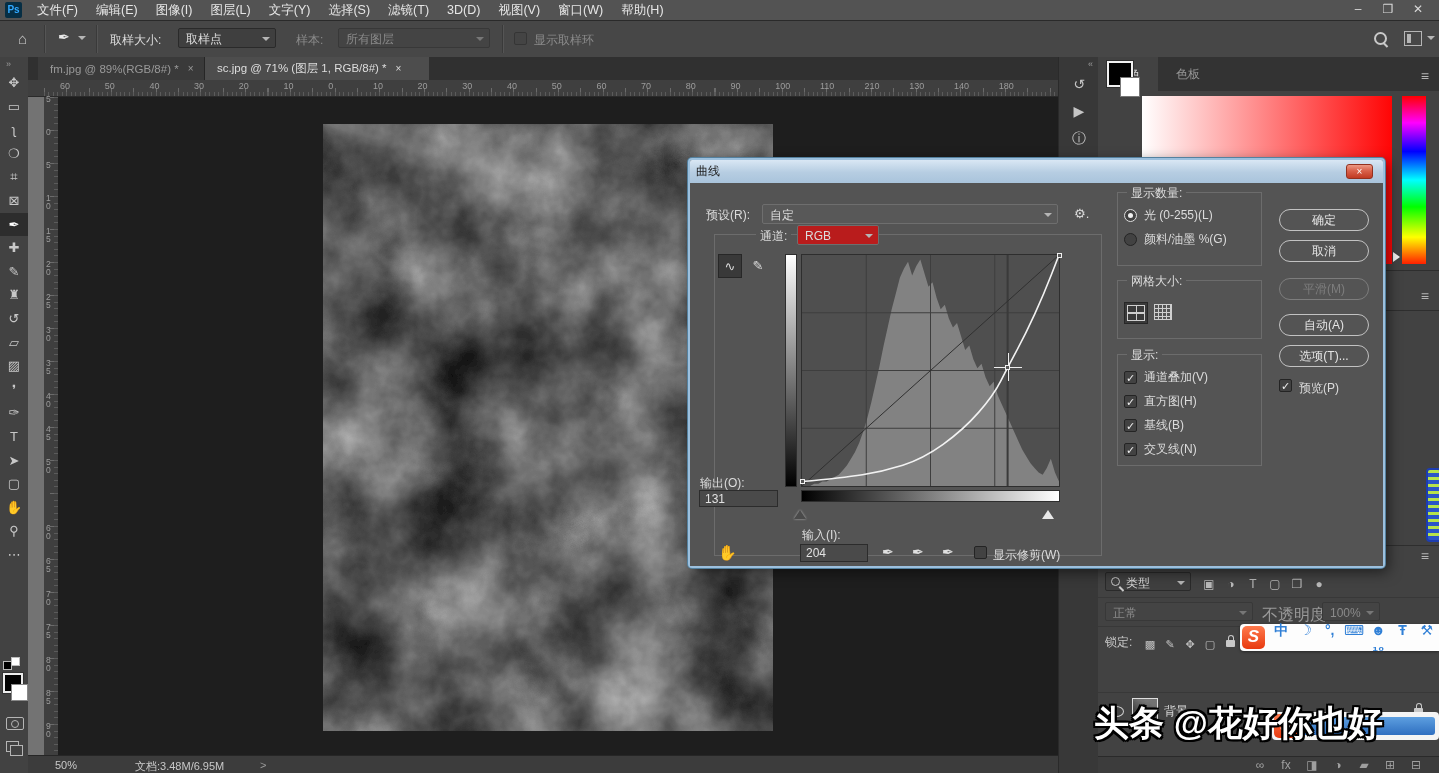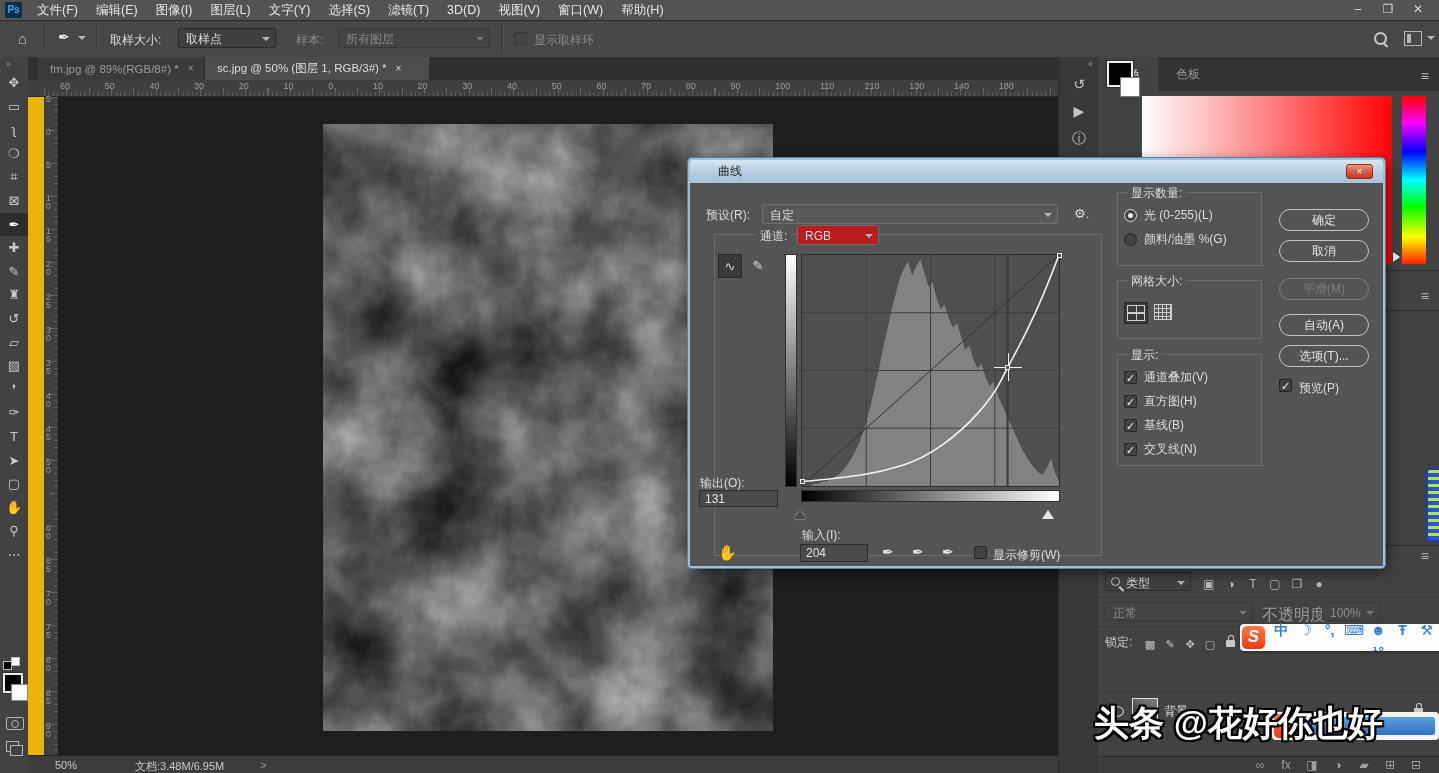--- a/index.html
+++ b/index.html
@@ -43,21 +43,21 @@
   #fgbg-mini .sw{position:absolute;width:7px;height:7px;border:1px solid #bbb;}
   #fgbg-big{left:2px;top:616px;width:26px;height:30px;}
   #fgbg-big .fg{position:absolute;left:1px;top:0;width:16px;height:16px;background:#000;border:2px solid #ececec;outline:1px solid #333;}
   #fgbg-big .bg{position:absolute;left:9px;top:11px;width:15px;height:15px;background:#fff;border:1px solid #888;}
   #quickmask{left:6px;top:660px;width:16px;height:11px;border:1px solid #b5b5b5;border-radius:2px;}
   #quickmask:after{content:"";position:absolute;left:4px;top:2px;width:6px;height:6px;border:1px solid #b5b5b5;border-radius:50%;}
   #screenmode{left:6px;top:684px;width:11px;height:9px;border:1px solid #b5b5b5;}
   #screenmode:after{content:"";position:absolute;left:3px;top:3px;width:11px;height:9px;border:1px solid #b5b5b5;background:#424242;}
 
   
-  #docwin{left:28px;top:57px;width:1030px;height:716px;background:#eab308;}
+  #docwin{left:28px;top:57px;width:1030px;height:716px;background:#737373;}
   #tabbar{position:absolute;left:0;top:0;width:1030px;height:23px;background:#303030;border-bottom:1px solid #252525;display:flex;}
   .tab{height:23px;font-size:11.5px;display:flex;align-items:center;padding:0 8px 0 12px;box-sizing:border-box;}
   .tab .x{margin-left:9px;font-size:10px;}
   .tab.inactive{background:#3a3a3a;color:#999;border-right:1px solid #262626;margin-left:10px;width:167px;}
   .tab.active{background:#4d4d4d;color:#ddd;width:224px;}
   #hruler{position:absolute;left:16px;top:23px;width:1014px;height:16px;background:#3f3f3f;border-bottom:1px solid #2a2a2a;
       background-image:repeating-linear-gradient(to right,#5b5b5b 0 1px,transparent 1px 4.47px),
                        repeating-linear-gradient(to right,#6a6a6a 0 1px,transparent 1px 22.35px);
       background-size:100% 4px,100% 8px;background-position:0 100%,0 100%;background-repeat:no-repeat;}
   .hruler-num{position:absolute;top:1px;font-size:9px;color:#9c9c9c;}
@@ -122,21 +122,21 @@
       color:#fff;font-weight:bold;font-style:italic;font-size:17px;text-align:center;line-height:23px;}
   #sogou2 .bar{flex:1;height:18px;margin:0 4px;background:linear-gradient(#5d9fe0,#2f6fc0);border-radius:3px;}
   #watermark{left:1094px;top:700px;width:360px;z-index:31;font-size:35px;font-weight:bold;color:#fff;letter-spacing:0;white-space:nowrap;
      text-shadow:-2px 0 #000,2px 0 #000,0 -2px #000,0 2px #000,-2px -2px #000,2px 2px #000,-2px 2px #000,2px -2px #000;}
   #wm-wrench{position:absolute;right:2px;top:26px;color:#2f7fd6;font-size:15px;text-shadow:none;}
 
   
   #dialog{left:688px;top:158px;width:697px;height:410px;z-index:40;background:#545454;
      border:2px solid #9cc0de;border-radius:4px;box-shadow:0 0 0 1px #54819f,3px 4px 14px rgba(0,0,0,.55);box-sizing:border-box;}
   #dlg-title{position:absolute;left:0;top:0;width:100%;height:25px;border-radius:2px 2px 0 0;
-     background:linear-gradient(#d9e7f4,#b6cde2 50%,#a7c2da);color:#1c1c1c;font-size:12px;line-height:23px;padding-left:28px;box-sizing:border-box;}
+     background:linear-gradient(#d9e7f4,#b6cde2 50%,#a7c2da);color:#1c1c1c;font-size:12px;line-height:23px;padding-left:6px;box-sizing:border-box;}
   #dlg-close{position:absolute;right:10px;top:4px;width:27px;height:15px;border-radius:3px;border:1px solid #93311f;
      background:linear-gradient(#f0a globalThis,#c), linear-gradient(#ec9a85,#d9614a 45%,#c03a22);color:#fff;font-size:10px;text-align:center;line-height:14px;box-sizing:border-box;}
   #dlg-body{position:absolute;left:0;top:23px;width:693px;height:383px;background:#545454;font-size:12px;color:#dcdcdc;}
   .fieldset{position:absolute;border:1px solid #6c6c6c;}
   .dlg-label{position:absolute;font-size:12px;color:#dcdcdc;white-space:nowrap;}
   .dlg-input{position:absolute;background:#4a4a4a;border:1px solid #2c2c2c;color:#e2e2e2;font-size:12px;
      line-height:16px;padding-left:5px;box-sizing:border-box;}
   .ps-btn{position:absolute;width:90px;height:22px;border:1px solid #c2c2c2;border-radius:11px;
      color:#e4e4e4;font-size:12px;text-align:center;line-height:20px;box-sizing:border-box;}
   .ps-btn.disabled{border-color:#7d7d7d;color:#7d7d7d;}
@@ -266,21 +266,21 @@
     <div id="screenmode" class="abs"></div>
   </div>
 
   <div id="docwin" class="abs">
     <div id="tabbar">
       <div class="tab inactive">
         <span>fm.jpg @ 89%(RGB/8#) *</span>
         <span class="x">×</span>
       </div>
       <div class="tab active">
-        <span>sc.jpg @ 50% (图层 1, RGB/3#) *</span>
+        <span>sc.jpg @ 71% (图层 1, RGB/8#) *</span>
         <span class="x">×</span>
       </div>
     </div>
     <div id="ruler-corner"></div>
     <div id="hruler">
         <span class="hruler-num" style="left: 16px;">60</span>
         <span class="hruler-num" style="left: 60.7px;">50</span>
         <span class="hruler-num" style="left: 105.4px;">40</span>
         <span class="hruler-num" style="left: 150.1px;">30</span>
         <span class="hruler-num" style="left: 194.8px;">20</span>

